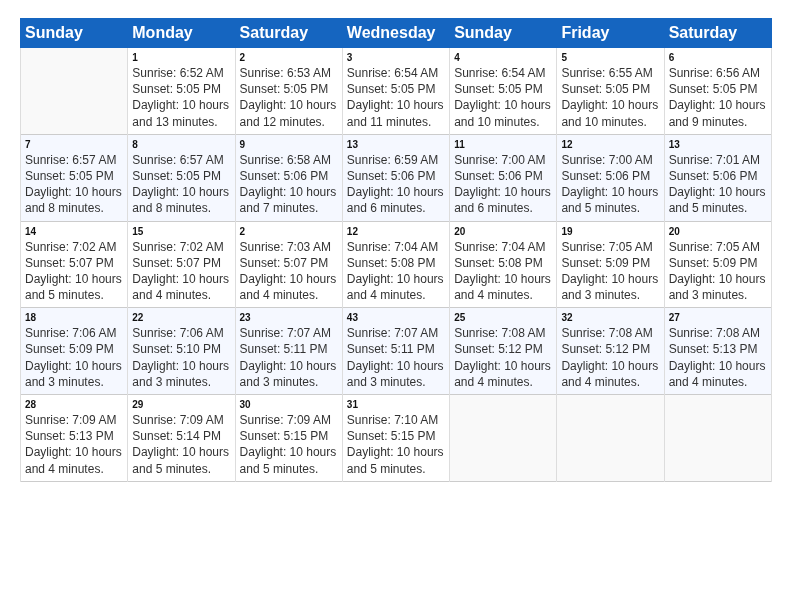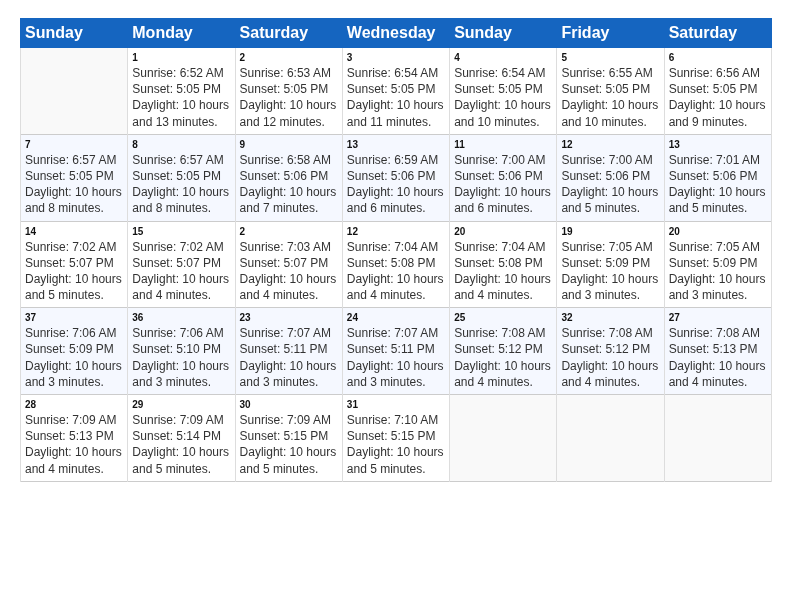--- a/index.html
+++ b/index.html
@@ -188,33 +188,33 @@
             <span class="day-num">19</span>
             <div class="day-info">Sunrise: 7:05 AM<br>Sunset: 5:09 PM<br>Daylight: 10 hours<br>and 3 minutes.</div>
           </td>
           <td>
             <span class="day-num">20</span>
             <div class="day-info">Sunrise: 7:05 AM<br>Sunset: 5:09 PM<br>Daylight: 10 hours<br>and 3 minutes.</div>
           </td>
         </tr>
         <tr>
           <td>
-            <span class="day-num">37</span>
+            <span class="day-num">18</span>
             <div class="day-info">Sunrise: 7:06 AM<br>Sunset: 5:09 PM<br>Daylight: 10 hours<br>and 3 minutes.</div>
           </td>
           <td>
-            <span class="day-num">36</span>
+            <span class="day-num">22</span>
             <div class="day-info">Sunrise: 7:06 AM<br>Sunset: 5:10 PM<br>Daylight: 10 hours<br>and 3 minutes.</div>
           </td>
           <td>
             <span class="day-num">23</span>
             <div class="day-info">Sunrise: 7:07 AM<br>Sunset: 5:11 PM<br>Daylight: 10 hours<br>and 3 minutes.</div>
           </td>
           <td>
-            <span class="day-num">24</span>
+            <span class="day-num">43</span>
             <div class="day-info">Sunrise: 7:07 AM<br>Sunset: 5:11 PM<br>Daylight: 10 hours<br>and 3 minutes.</div>
           </td>
           <td>
             <span class="day-num">25</span>
             <div class="day-info">Sunrise: 7:08 AM<br>Sunset: 5:12 PM<br>Daylight: 10 hours<br>and 4 minutes.</div>
           </td>
           <td>
             <span class="day-num">32</span>
             <div class="day-info">Sunrise: 7:08 AM<br>Sunset: 5:12 PM<br>Daylight: 10 hours<br>and 4 minutes.</div>
           </td>

